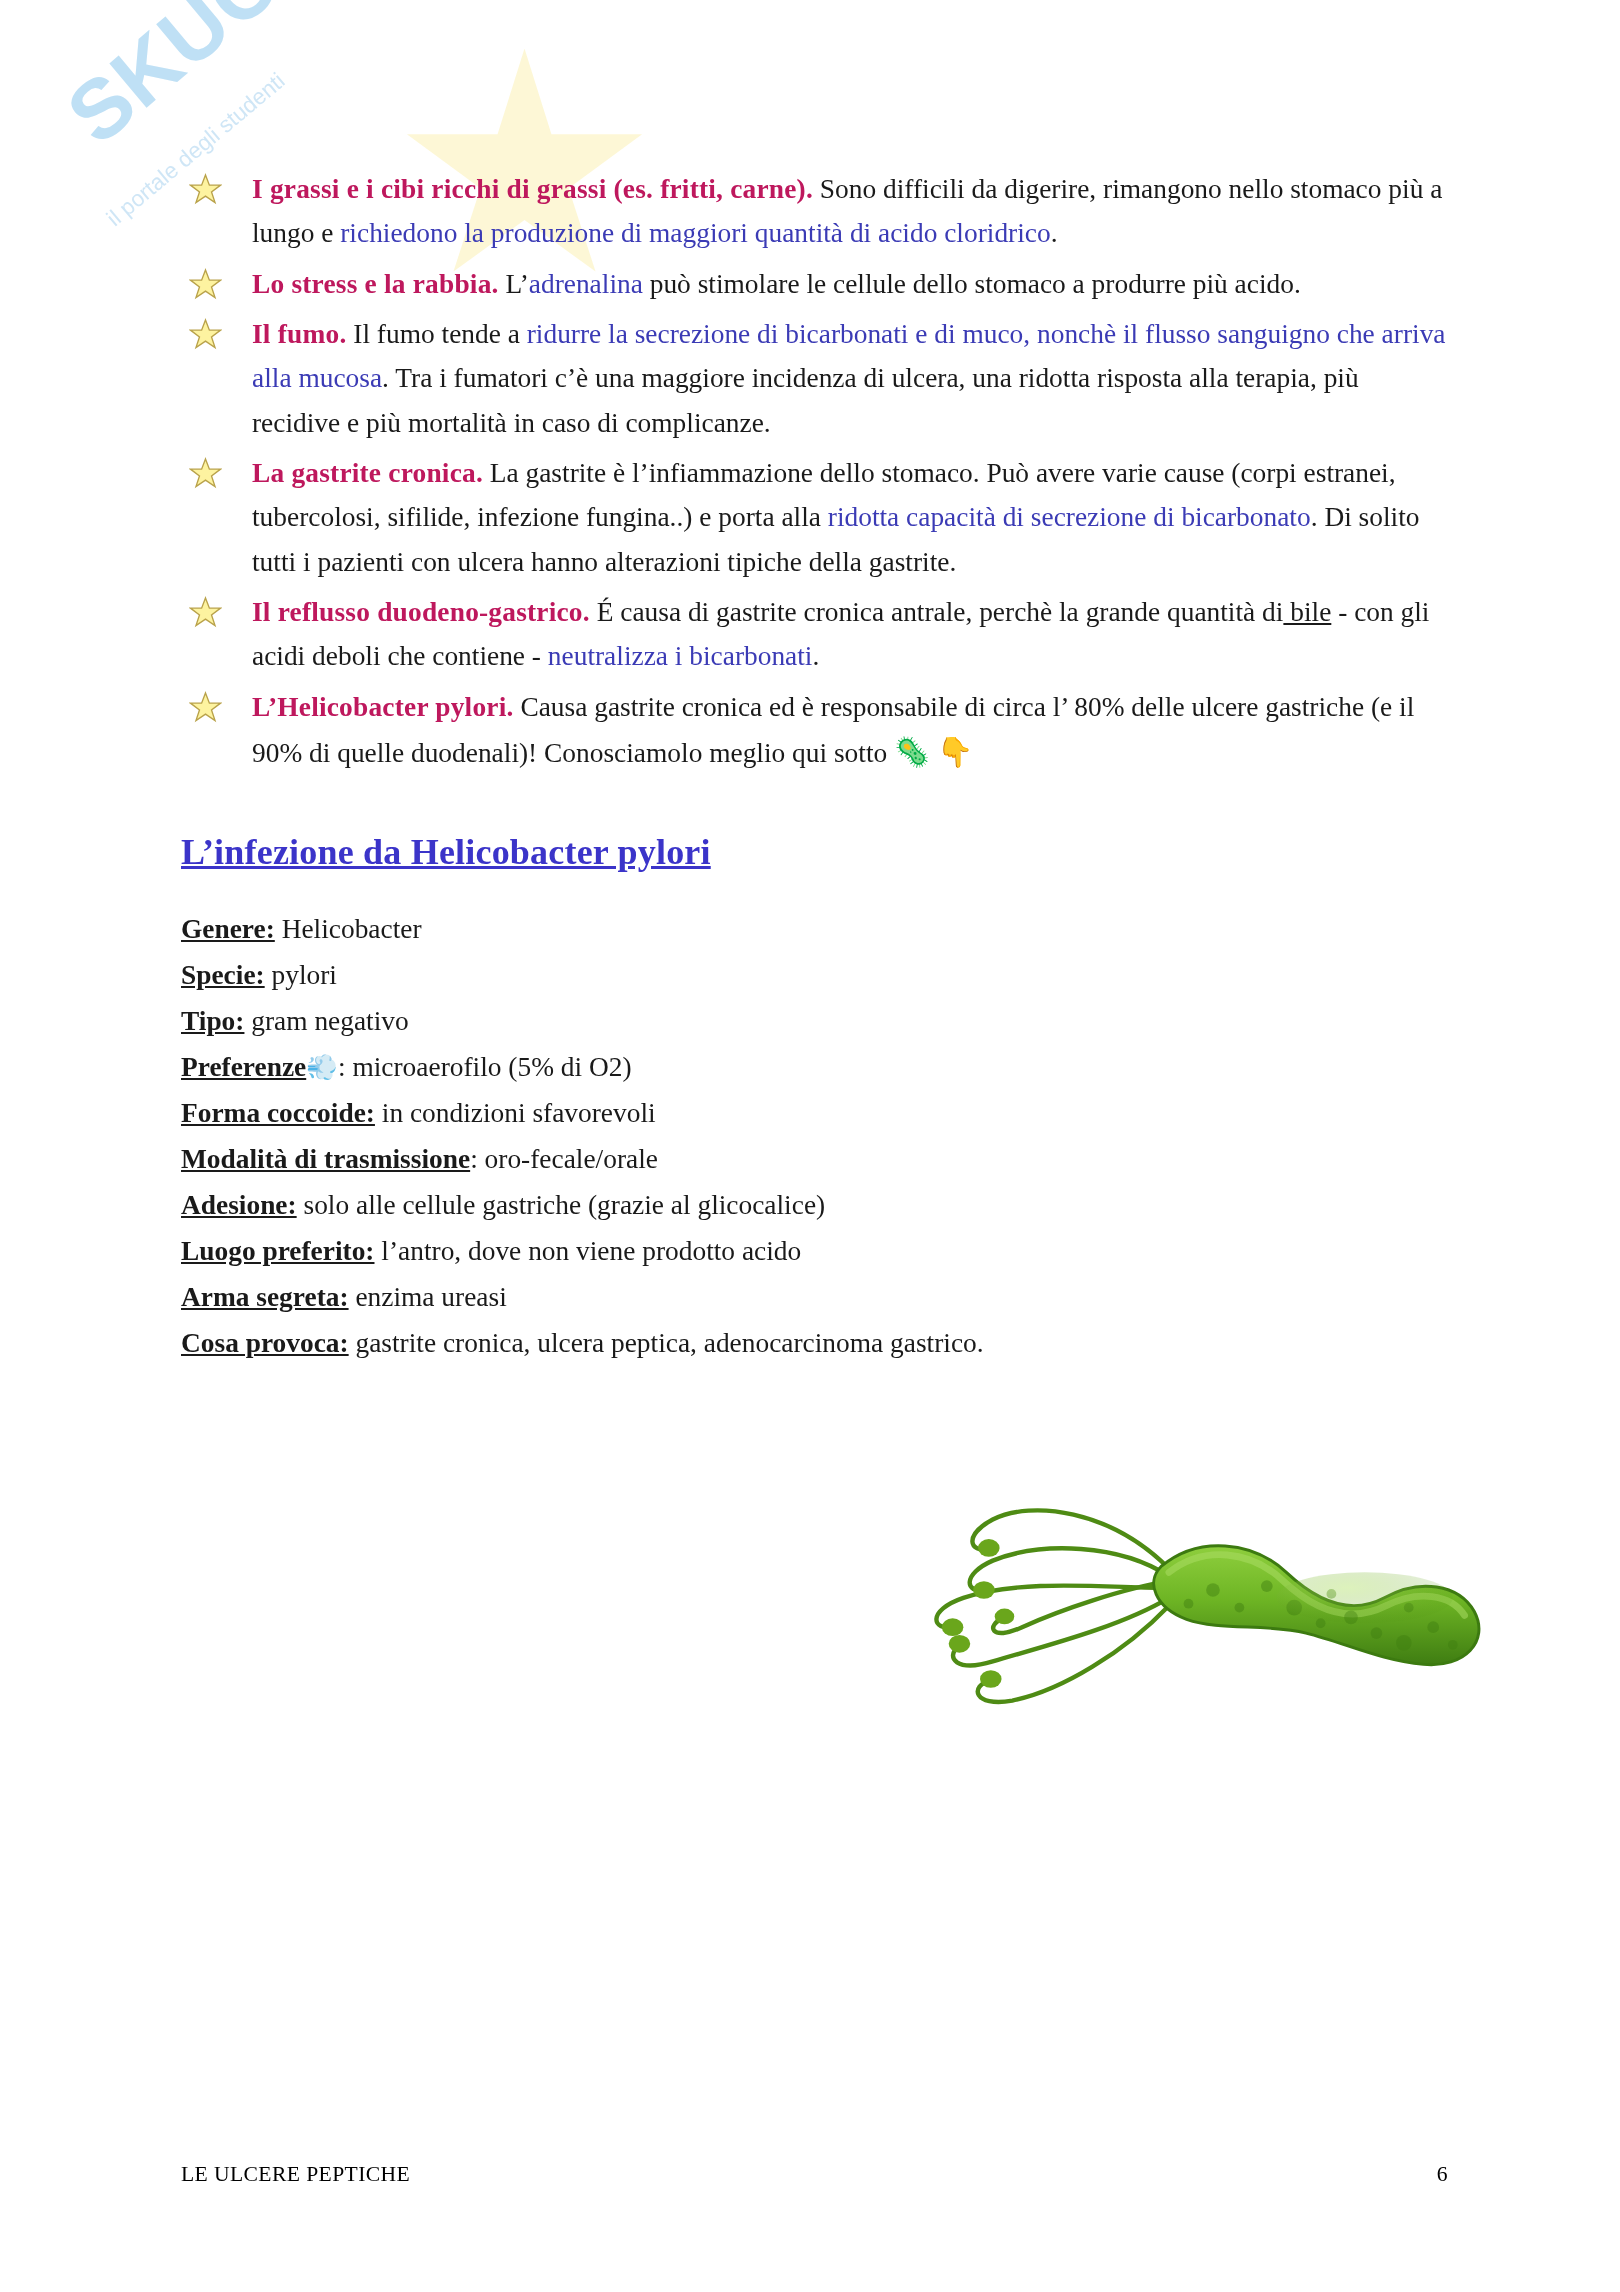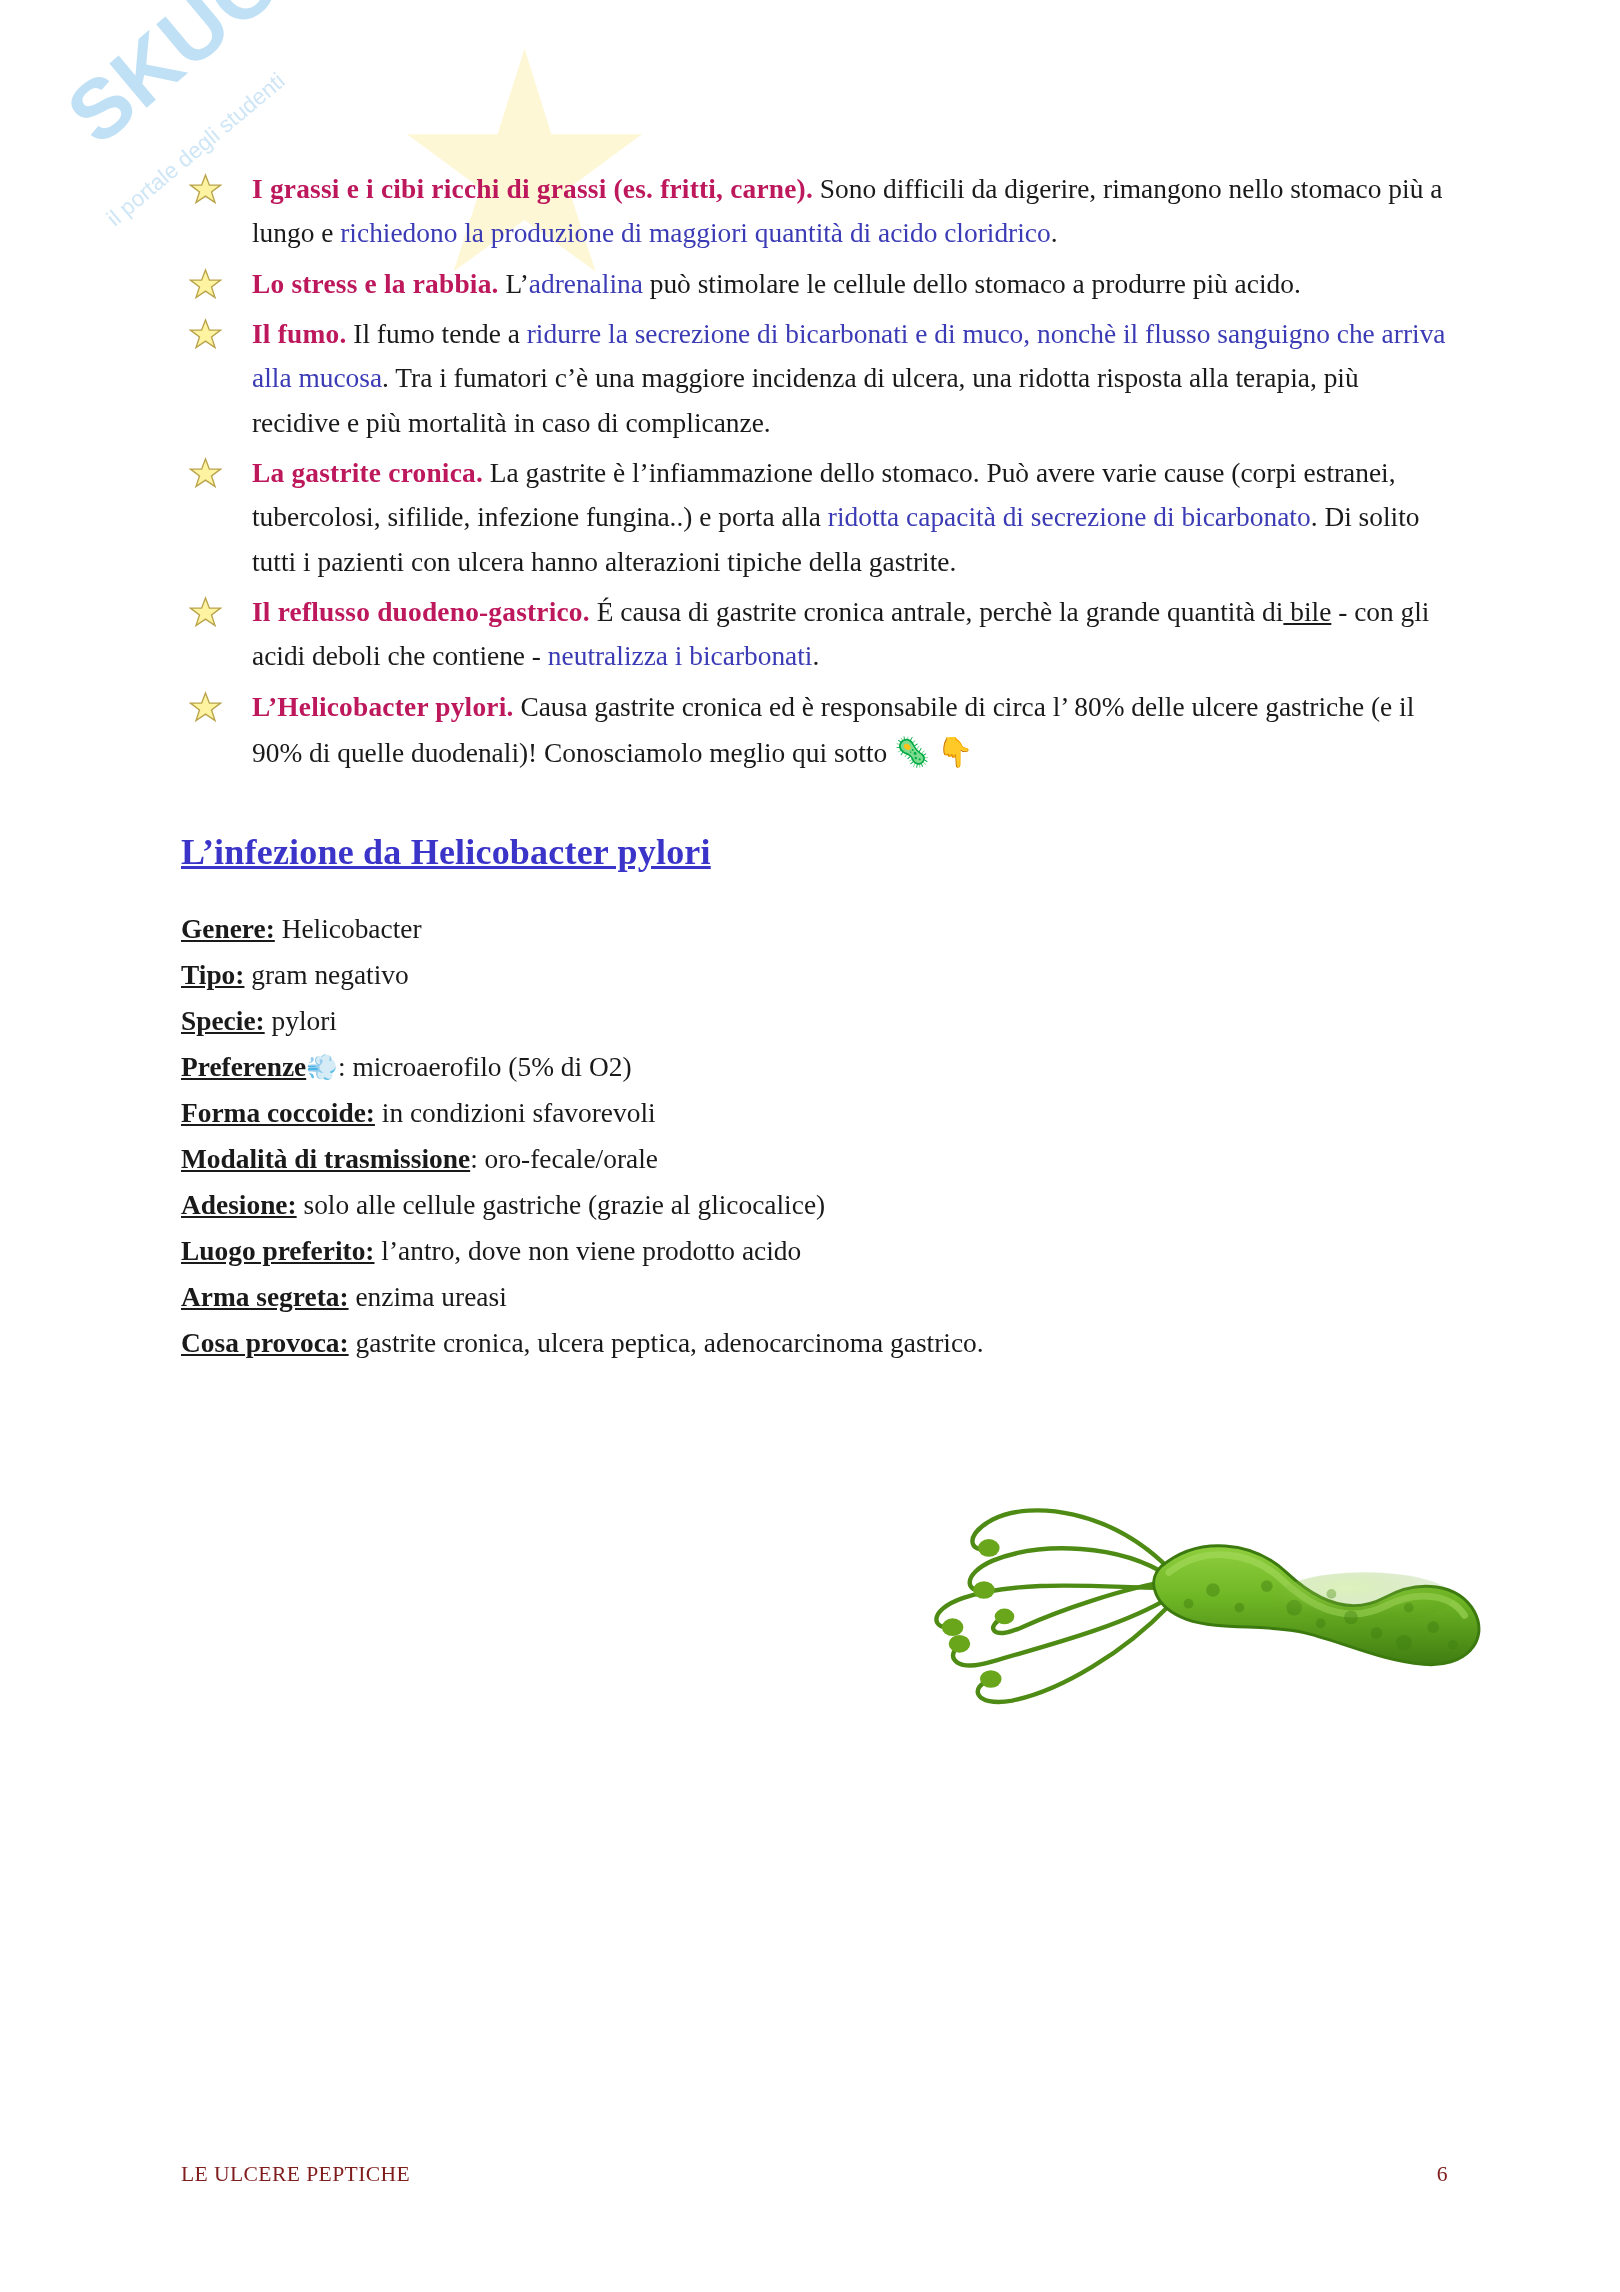--- a/index.html
+++ b/index.html
@@ -155,21 +155,21 @@
 
   
   .footer {
     position: absolute;
     left: 181px;
     right: 172px;
     bottom: 106px;
     display: flex;
     justify-content: space-between;
     font-size: 21.6px;
-    color: #7f1d1d;
+    color: #000000;
     letter-spacing: 0.4px;
   }
 </style>
 </head>
 <body>
 
 <div class="page">
 
   <div class="watermark">
     <div class="wm-star"></div>
@@ -221,22 +221,22 @@
           <polygon points="17,2 21,12.5 32.5,12.5 23.2,19.5 26.8,30.5 17,23.8 7.2,30.5 10.8,19.5 1.5,12.5 13,12.5" fill="#fdf3a0" stroke="#b9a24a" stroke-width="1.4"></polygon>
         </svg>
         <span class="lead">L’Helicobacter pylori.</span><span> Causa gastrite cronica ed è responsabile di circa l’ 80% delle ulcere gastriche (e il 90% di quelle duodenali)! Conosciamolo meglio qui sotto </span><span class="emoji-big">🦠</span> <span class="emoji-big">👇</span>
       </li>
     </ul>
 
     <h2 class="section-title">L’infezione da Helicobacter pylori</h2>
 
     <ul class="fact-list">
       <li><span class="fact-label">Genere:</span><span> Helicobacter</span></li>
+      <li><span class="fact-label">Specie:</span><span> pylori</span></li>
       <li><span class="fact-label">Tipo:</span><span> gram negativo</span></li>
-      <li><span class="fact-label">Specie:</span><span> pylori</span></li>
       <li><span class="fact-label">Preferenze</span><span class="emoji">💨</span><span>: microaerofilo (5% di O2)</span></li>
       <li><span class="fact-label">Forma coccoide:</span><span> in condizioni sfavorevoli</span></li>
       <li><span class="fact-label">Modalità di trasmissione</span><span>: oro-fecale/orale</span></li>
       <li><span class="fact-label">Adesione:</span><span> solo alle cellule gastriche (grazie al glicocalice)</span></li>
       <li><span class="fact-label">Luogo preferito:</span><span>  l’antro, dove non viene prodotto acido</span></li>
       <li><span class="fact-label">Arma segreta:</span><span> enzima ureasi</span></li>
       <li><span class="fact-label">Cosa provoca:</span><span> gastrite cronica, ulcera peptica, adenocarcinoma gastrico.</span></li>
     </ul>
   </div>
 

